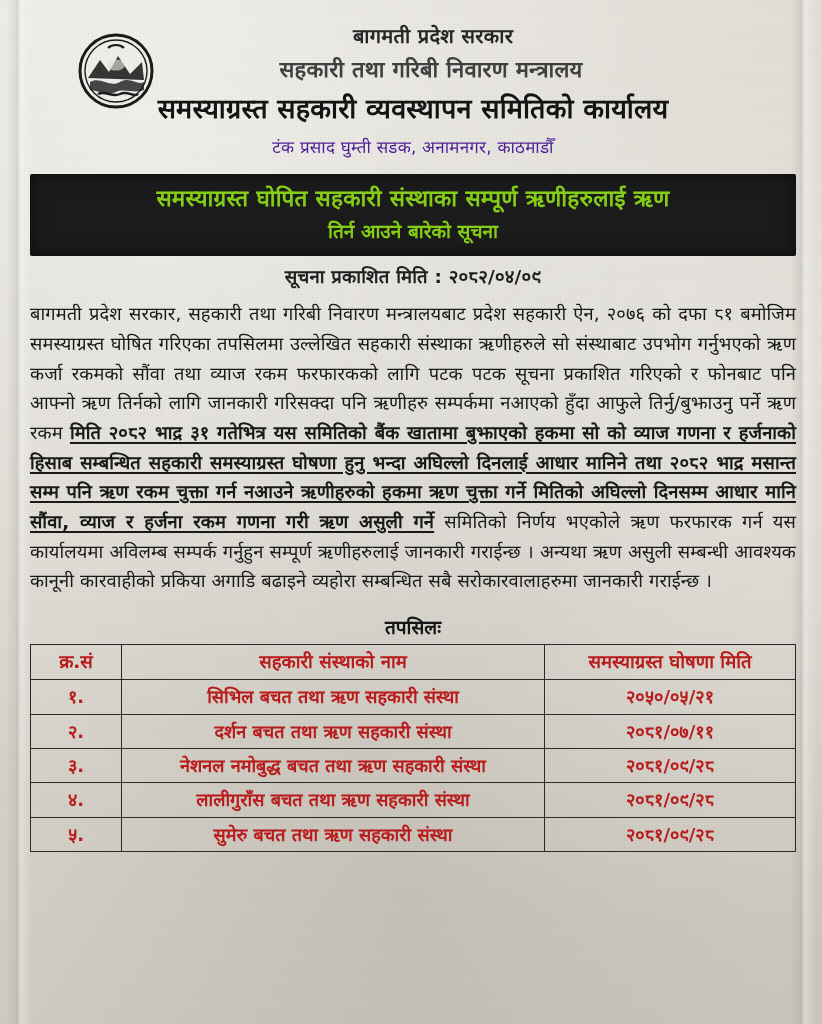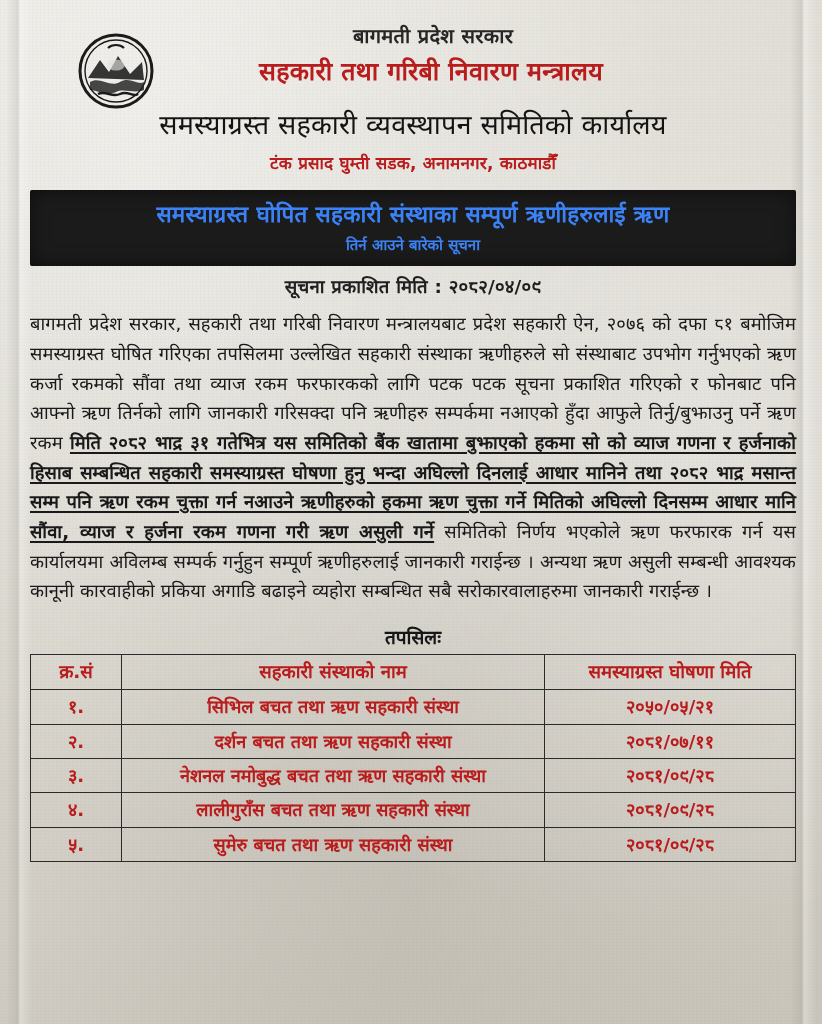--- a/index.html
+++ b/index.html
@@ -80,60 +80,60 @@
 
   .gov-line {
     font-family: "DejaVu Sans", sans-serif;
     font-size: 20px;
     font-weight: 700;
     letter-spacing: 0.3px;
     color: #262626;
     margin-left: 40px;
   }
   .ministry-line {
-    font-size: 25px;
-    font-weight: 700;
-    color: #b91c1c;
+    font-size: 22px;
+    font-weight: 700;
+    color: #404040;
     margin-top: 4px;
     margin-left: 36px;
     letter-spacing: 0.2px;
   }
   .office-line {
     font-size: 27px;
-    font-weight: 400;
+    font-weight: 700;
     color: #141414;
-    margin-top: 18px;
+    margin-top: 6px;
     letter-spacing: 0.2px;
   }
   .address-line {
     font-size: 17px;
-    font-weight: 700;
-    color: #b91c1c;
+    font-weight: 400;
+    color: #4c1d95;
     margin-top: 9px;
     letter-spacing: 0.2px;
   }
 
   
   .banner {
     margin-top: 14px;
     background: #1b1b1b;
-    color: #3b82f6;
+    color: #84cc16;
     text-align: center;
     padding: 9px 14px 12px 14px;
     border-radius: 2px;
     box-shadow: inset 0 0 18px rgba(0,0,0,0.55);
   }
   .banner .l1 {
     font-size: 22.5px;
     font-weight: 700;
     letter-spacing: 0.2px;
     line-height: 1.35;
   }
   .banner .l2 {
-    font-size: 15px;
+    font-size: 19px;
     font-weight: 700;
     margin-top: 5px;
   }
 
   .pubdate {
     text-align: center;
     font-size: 18.5px;
     font-weight: 700;
     color: #1f1f1f;
     margin-top: 7px;

